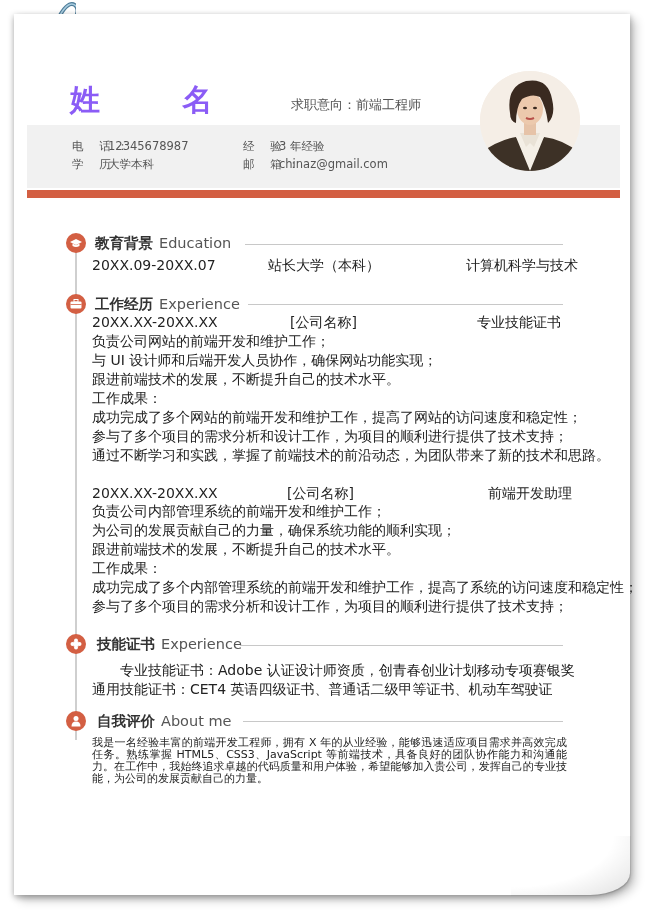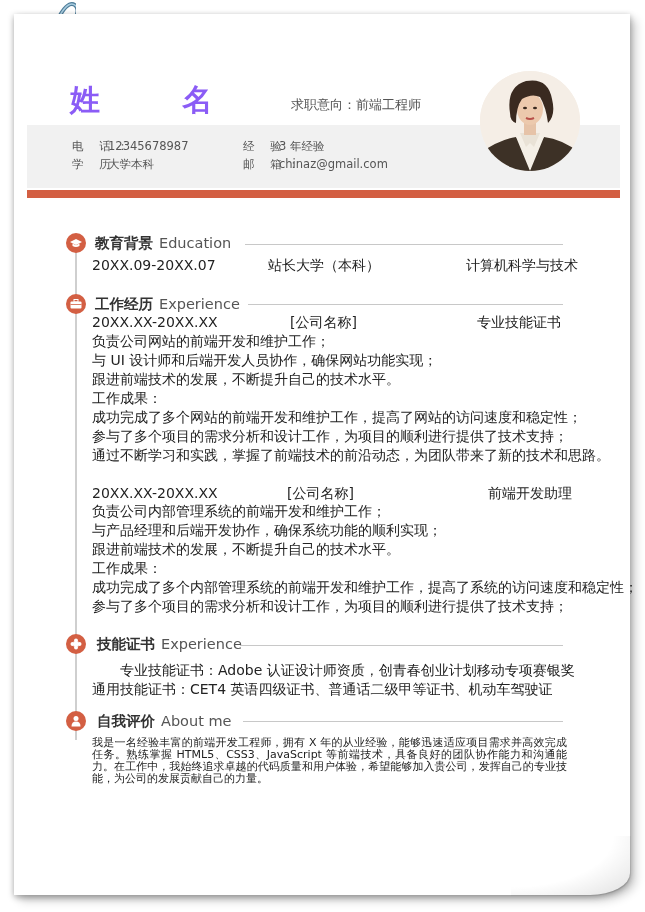--- a/index.html
+++ b/index.html
@@ -150,21 +150,21 @@
 <div class="abs t" style="left:92px; top:371px;">跟进前端技术的发展，不断提升自己的技术水平。</div>
 <div class="abs t" style="left:92px; top:390px;">工作成果：</div>
 <div class="abs t" style="left:92px; top:409px;">成功完成了多个网站的前端开发和维护工作，提高了网站的访问速度和稳定性；</div>
 <div class="abs t" style="left:92px; top:428px;">参与了多个项目的需求分析和设计工作，为项目的顺利进行提供了技术支持；</div>
 <div class="abs t" style="left:92px; top:447px;">通过不断学习和实践，掌握了前端技术的前沿动态，为团队带来了新的技术和思路。</div>
 
 <div class="abs t" style="left:92px; top:485px;">20XX.XX-20XX.XX</div>
 <div class="abs t" style="left:287px; top:485px;">[公司名称]</div>
 <div class="abs t" style="left:488px; top:485px;">前端开发助理</div>
 <div class="abs t" style="left:92px; top:503px;">负责公司内部管理系统的前端开发和维护工作；</div>
-<div class="abs t" style="left:92px; top:522px;">与产品经理和后端开发协作，确保系统功能的顺利实现；</div>
+<div class="abs t" style="left:92px; top:522px;">为公司的发展贡献自己的力量，确保系统功能的顺利实现；</div>
 <div class="abs t" style="left:92px; top:541px;">跟进前端技术的发展，不断提升自己的技术水平。</div>
 <div class="abs t" style="left:92px; top:560px;">工作成果：</div>
 <div class="abs t" style="left:92px; top:579px;">成功完成了多个内部管理系统的前端开发和维护工作，提高了系统的访问速度和稳定性；</div>
 <div class="abs t" style="left:92px; top:598px;">参与了多个项目的需求分析和设计工作，为项目的顺利进行提供了技术支持；</div>
 
 <div class="sec-icon" style="top:634px;">
   <svg width="12" height="12" viewBox="0 0 12 12">
       <circle cx="6" cy="2.5" r="2" fill="#fff"></circle>
       <circle cx="2.5" cy="6" r="2" fill="#fff"></circle>
       <circle cx="9.5" cy="6" r="2" fill="#fff"></circle>

